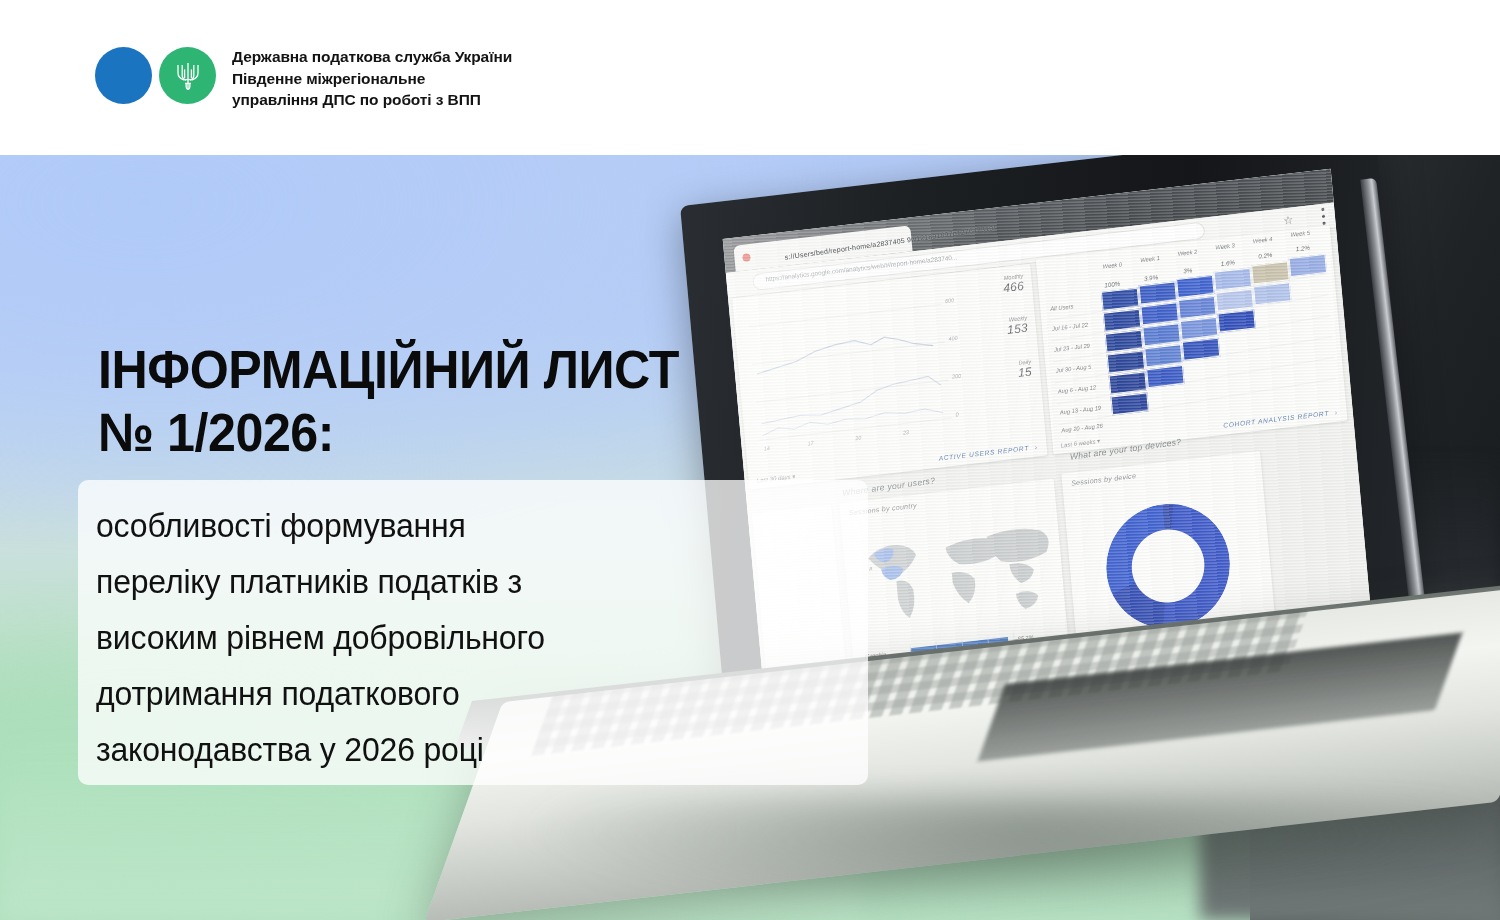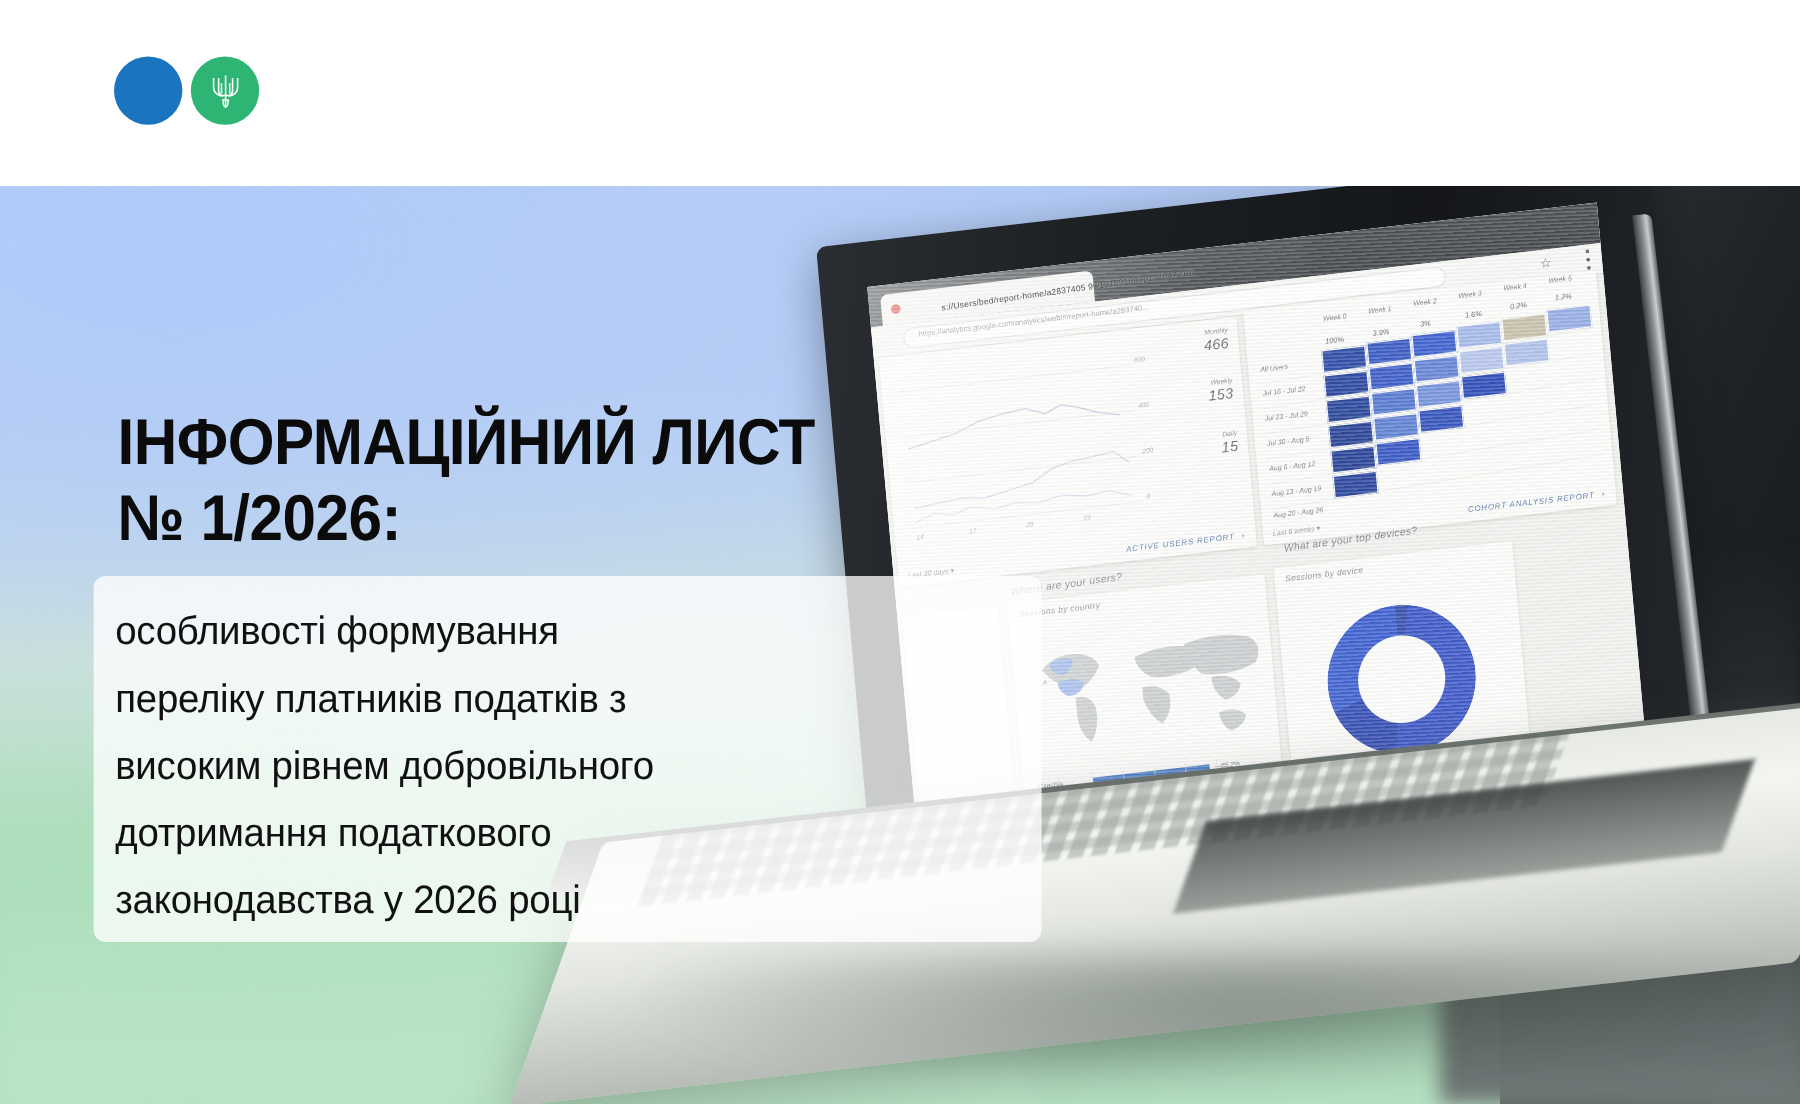--- a/index.html
+++ b/index.html
@@ -309,20 +309,21 @@
           <path d="M13 3 L13 28.8"></path>
           <path d="M9.6 9.4 L9.6 18"></path>
           <path d="M16.4 9.4 L16.4 18"></path>
           <path d="M8.4 19.6 L17.6 19.6"></path>
           <path d="M10 23.4 L16 23.4"></path>
           <path d="M11.1 23.4 L11.1 26.4 C11.1 28 12 28.8 13 29.4 C14 28.8 14.9 28 14.9 26.4 L14.9 23.4"></path>
         </g>
       </svg>
     </div>
   </div>
+  <div class="header-text"><span>Державна податкова служба України</span><br><span>Південне міжрегіональне</span><br><span>управління ДПС по роботі з ВПП</span></div>
 </div>
 
 <div class="scene">
   <div class="blue-haze"></div>
   <div class="desk-green"></div>
   <div class="desk-sheen"></div>
   <div class="dark-bg"></div>
   <div class="dark-bg-2"></div>
 
   <div class="laptop">

